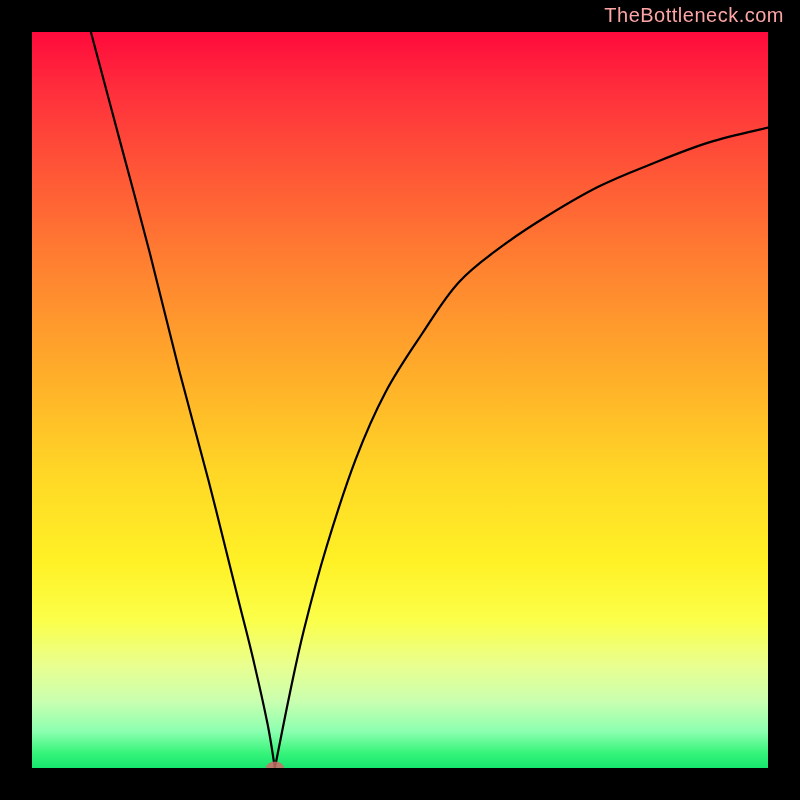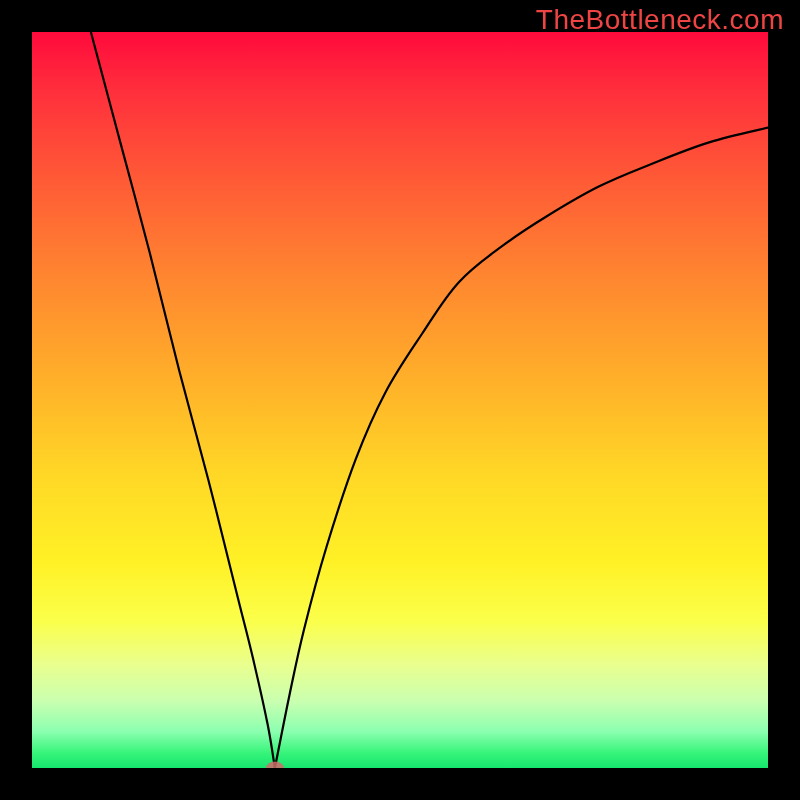--- a/index.html
+++ b/index.html
@@ -14,22 +14,22 @@
   .frame {
     position: relative;
     width: 800px;
     height: 800px;
     background: #000;
   }
   .watermark {
     position: absolute;
     top: 4px;
     right: 16px;
-    color: #ef4444;
-    font-size: 28px;
+    color: #fca5a5;
+    font-size: 20px;
     letter-spacing: 0.5px;
     z-index: 10;
     margin-left: 20px;
   }
   .plot-area {
     position: absolute;
     left: 32px;
     top: 32px;
     width: 736px;
     height: 736px;

